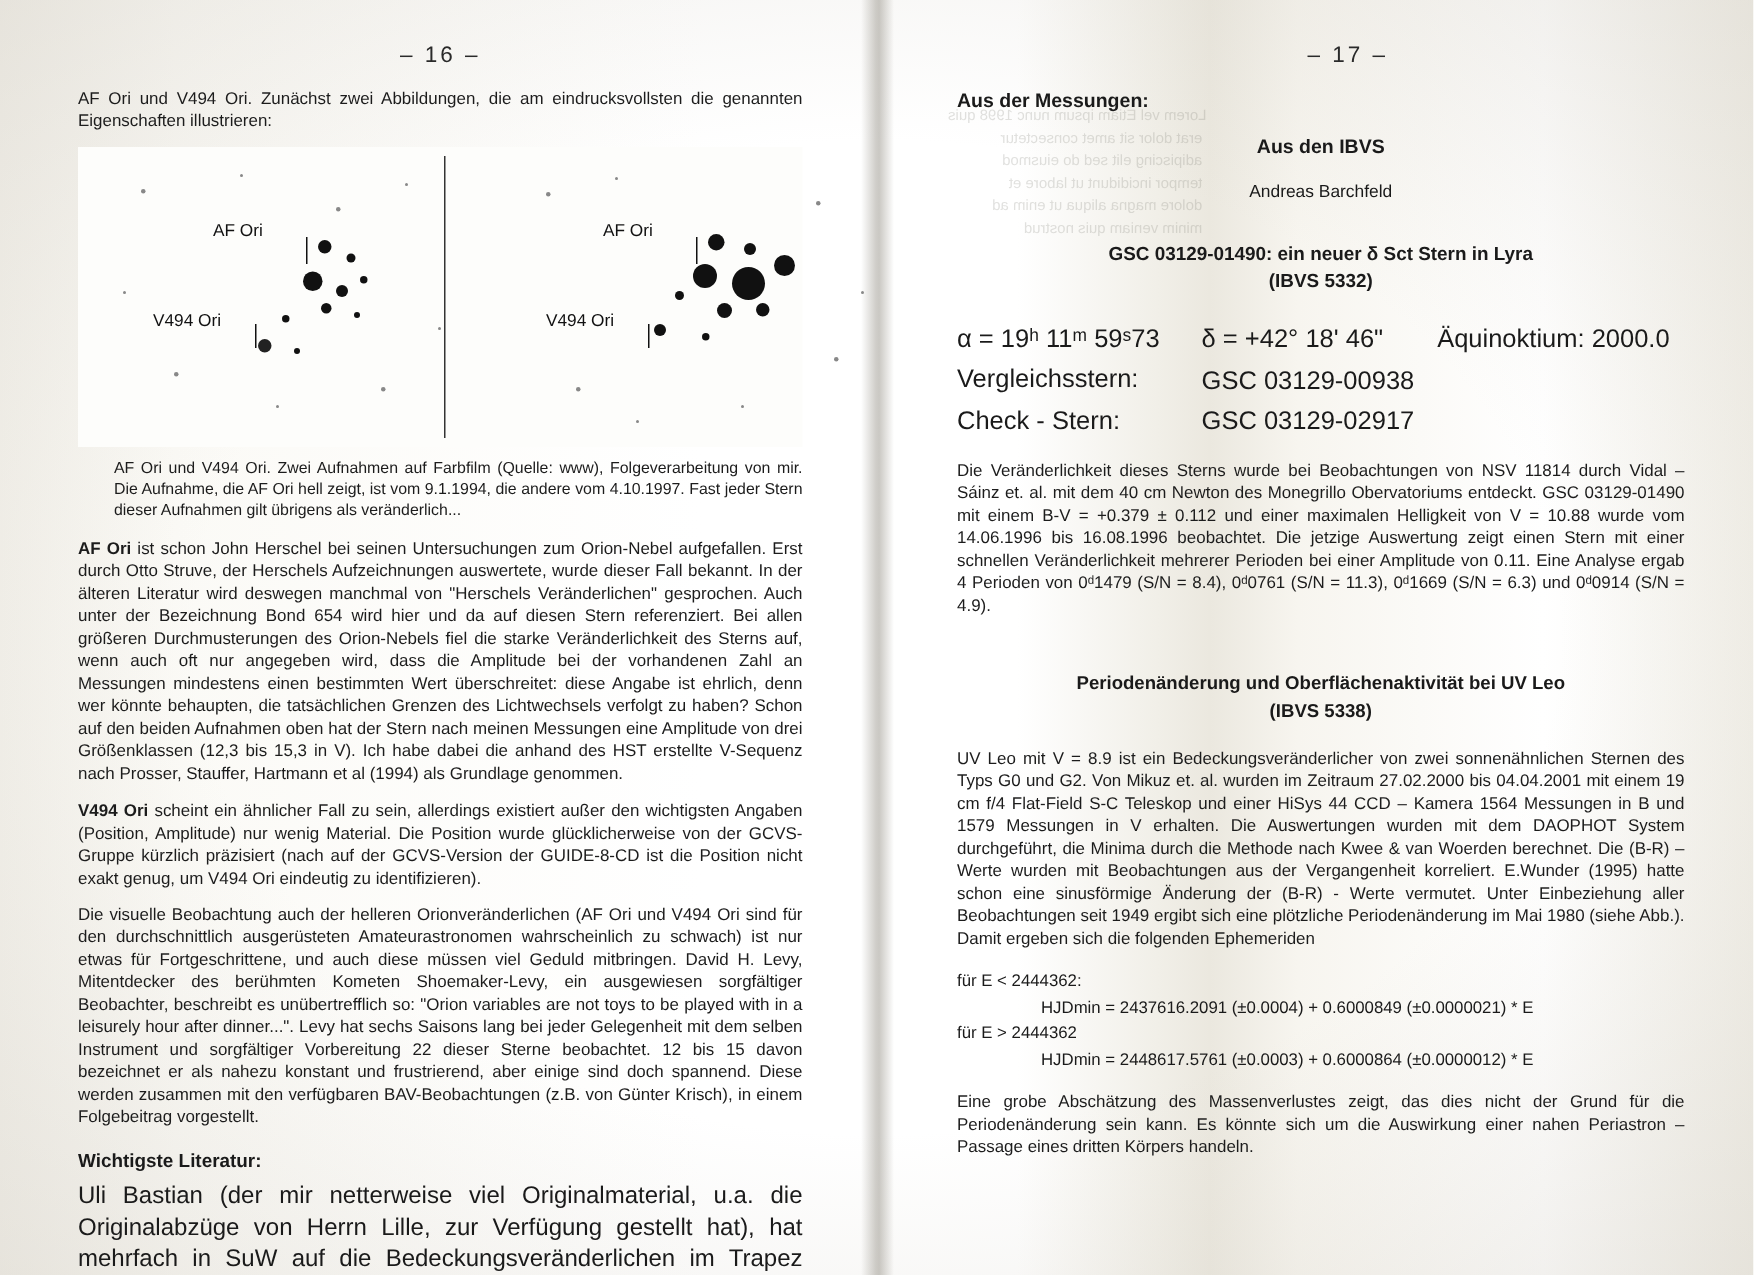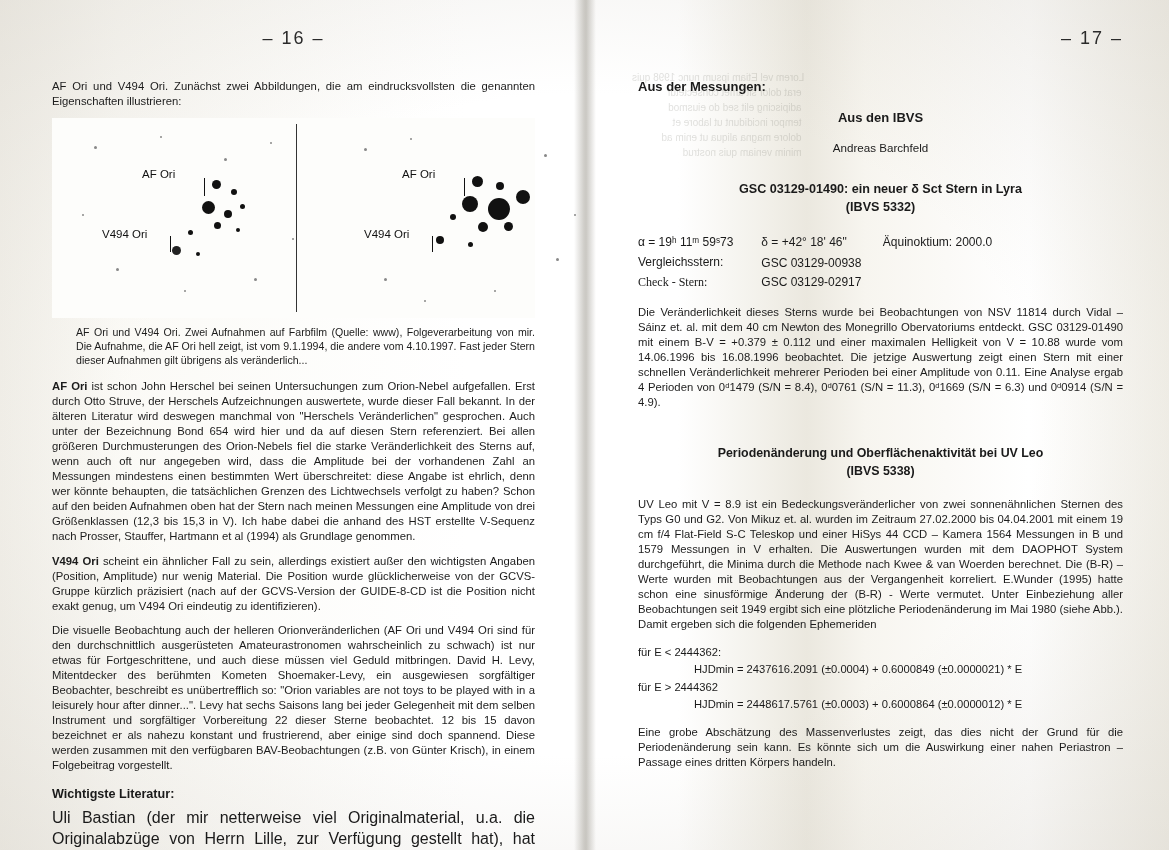--- a/index.html
+++ b/index.html
@@ -41,26 +41,26 @@
     width: 575px;
     padding: 28px 40px 20px 52px;
   }
   .page-right {
     left: 596px;
     width: 573px;
     padding: 28px 46px 20px 42px;
   }
   .folio {
     text-align: center;
-    font-size: 18px;
+    font-size: 15px;
     letter-spacing: 2px;
-    margin-bottom: 30px;
+    margin-bottom: 14px;
     color: #2a2a2a;
   }
-  .folio-right { text-align: right; margin-left: 36px; }
+  .folio-right { text-align: center; margin-left: 36px; }
 
   p, div.txt {
     font-size: 11.3px;
     line-height: 1.33;
     text-align: justify;
     margin: 0 0 9px 0;
     color: #1c1c1c;
   }
   .lead { }
   b, .b { font-weight: bold; }
@@ -270,33 +270,33 @@
   <div class="ibvs-title ctr">Aus den IBVS</div>
 
   <div class="author ctr">Andreas Barchfeld</div>
 
   <div class="art-title ctr">
     <span>GSC 03129-01490: ein neuer δ Sct Stern in Lyra</span><br>
     <span>(IBVS 5332)</span>
   </div>
 
   <div class="coords">
-    <table style="border-collapse:collapse;font-size:12px;">
+    <table style="border-collapse:collapse;font-size:17px;">
       <tbody>
           <tr>
         <td style="padding:0 28px 2px 0;">α = 19ʰ 11ᵐ 59ˢ73</td>
         <td style="padding:0 36px 2px 0;">δ = +42° 18' 46"</td>
         <td style="padding:0 0 2px 0;">Äquinoktium: 2000.0</td>
       </tr>
       <tr>
         <td style="padding:0 28px 2px 0;">Vergleichsstern:</td>
         <td colspan="2" style="padding:0;">GSC 03129-00938</td>
       </tr>
       <tr>
-        <td style="padding:0 28px 0 0;font-family:Liberation Serif, serif;">Check - Stern:</td>
+        <td style="padding:0 28px 0 0;">Check - Stern:</td>
         <td colspan="2" style="padding:0;">GSC 03129-02917</td>
       </tr>
     </tbody>
       </table>
   </div>
 
   <p>Die Veränderlichkeit dieses Sterns wurde bei Beobachtungen von NSV 11814 durch Vidal – Sáinz et. al. mit dem 40 cm Newton des Monegrillo Obervatoriums entdeckt. GSC 03129-01490 mit einem B-V = +0.379 ± 0.112 und einer maximalen Helligkeit von V = 10.88 wurde vom 14.06.1996 bis 16.08.1996 beobachtet. Die jetzige Auswertung zeigt einen Stern mit einer schnellen Veränderlichkeit mehrerer Perioden bei einer Amplitude von 0.11. Eine Analyse ergab 4 Perioden von 0ᵈ1479 (S/N = 8.4), 0ᵈ0761 (S/N = 11.3), 0ᵈ1669 (S/N = 6.3) und 0ᵈ0914 (S/N = 4.9).</p>
 
   <div class="art-title2 ctr">
     <span>Periodenänderung und Oberflächenaktivität bei UV Leo</span><br>

